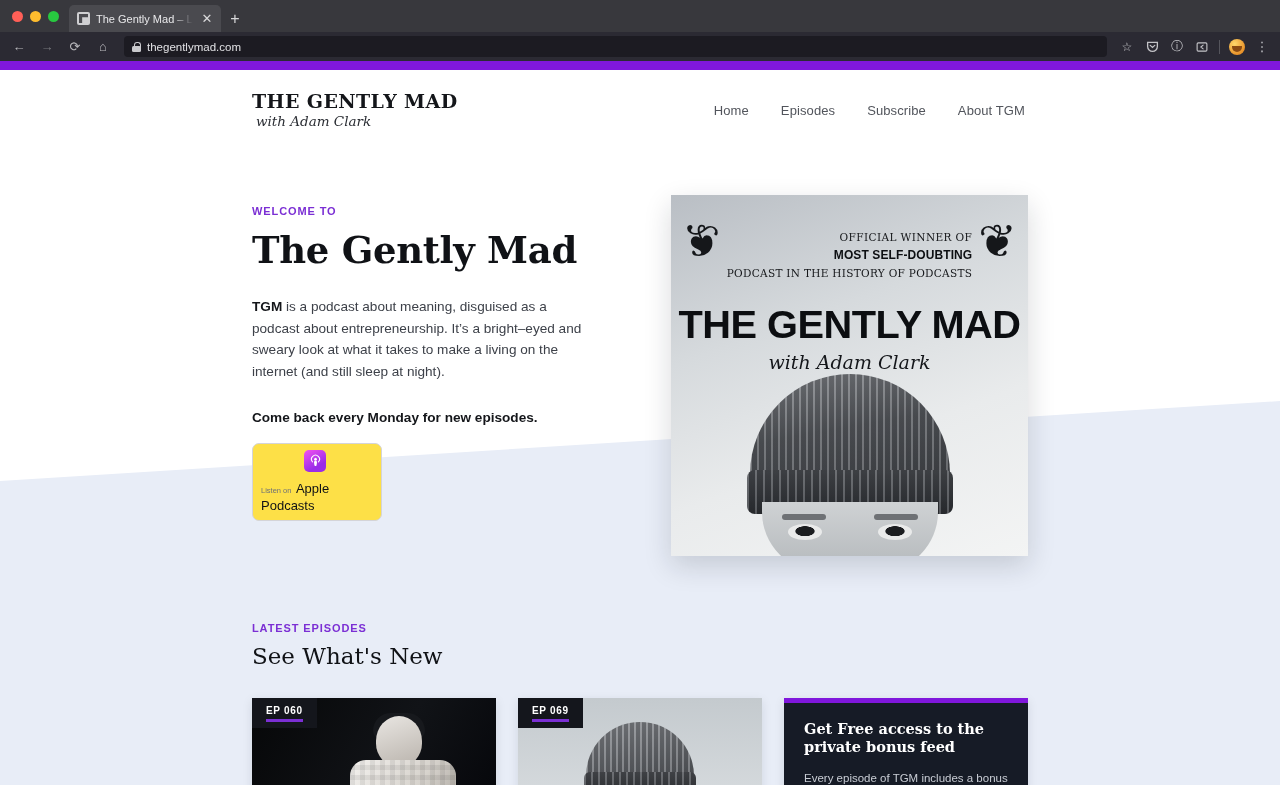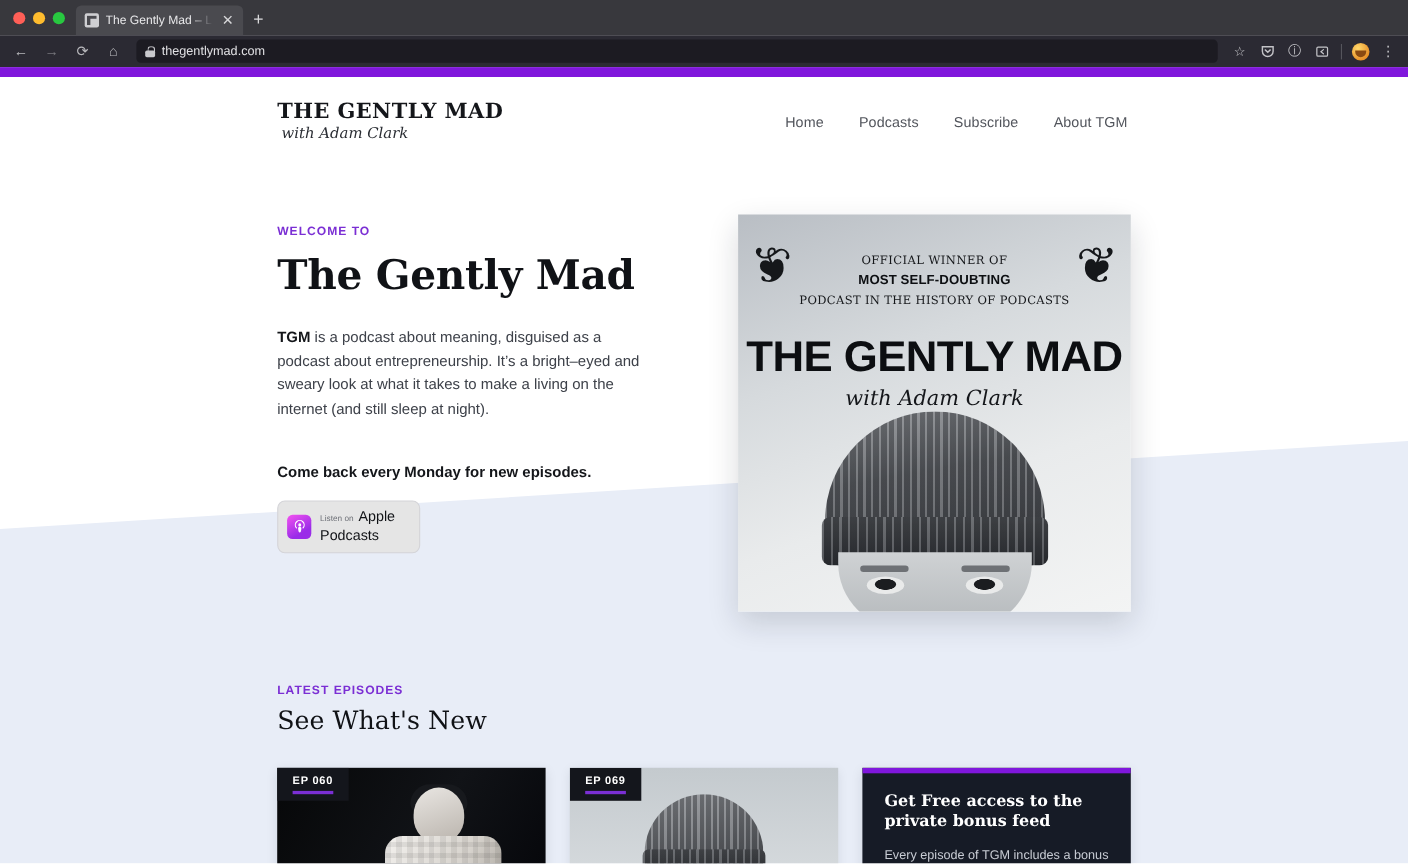--- a/index.html
+++ b/index.html
@@ -166,28 +166,29 @@
     font-weight: bold; font-size: 37px;
     color: #101216; margin-top: 11px; letter-spacing: -0.3px;
   }
   .hero-body {
     font-size: 13.6px; line-height: 1.58;
     color: #3d4149; margin-top: 24px;
   }
   .hero-body b { color: #14161a; font-weight: bold; }
   .hero-cta-line {
     font-size: 13.6px; font-weight: bold;
-    color: #14161a; margin-top: 40px;
+    color: #14161a; margin-top: 28px;
   }
   .apple-badge {
     margin-top: 18px;
     display: inline-flex; align-items: center; gap: 8px;
-    background: #e5e5e5; border: 1px solid #d4d4d8;
+    background: #fde047; border: 1px solid #d4d4d8;
     border-radius: 7px; padding: 6px 12px 6px 8px;
     width: 130px;
+    flex-direction: column;
   }
   .apple-icon {
     width: 22px; height: 22px; border-radius: 5px;
     background: linear-gradient(150deg, #f452f0, #9a2ce8 70%);
     display: flex; align-items: center; justify-content: center;
     flex: 0 0 22px;
   }
   .apple-icon svg { display: block; }
   .apple-text { line-height: 1.05; }
   .apple-top { font-size: 7.5px; color: #6d7077; }
@@ -201,21 +202,21 @@
     box-shadow: 0 10px 26px rgba(20,25,40,0.16);
     position: relative; overflow: hidden;
   }
   .cover-award {
     position: relative; padding-top: 26px;
     display: flex; align-items: flex-start; justify-content: center;
     gap: 6px;
   }
   .laurel { font-size: 46px; line-height: 0.9; color: #15171a; }
   .laurel.left { transform: scaleX(-1); }
-  .award-text { text-align: center; padding-top: 6px; }
+  .award-text { text-align: right; padding-top: 6px; }
   .award-1 {
     font-family: "DejaVu Serif", serif;
     font-size: 10.5px; color: #15171a; letter-spacing: 0.4px;
   }
   .award-2 {
     font-family: Liberation Sans, sans-serif;
     font-weight: bold; font-size: 12px; color: #0d0f12;
     letter-spacing: 0.1px; margin-top: 2px;
   }
   .award-3 {
@@ -413,21 +414,21 @@
 
     <div class="content">
 
       <div class="site-header">
         <div class="logo">
           <div class="logo-main">THE GENTLY MAD</div>
           <div class="logo-sub">with Adam Clark</div>
         </div>
         <div class="nav">
           <a class="nav-link">Home</a>
-          <a class="nav-link">Podcasts</a>
+          <a class="nav-link">Episodes</a>
           <a class="nav-link">Subscribe</a>
           <a class="nav-link">About TGM</a>
         </div>
       </div>
 
       <div class="hero">
         <div class="hero-left">
           <div class="eyebrow">WELCOME TO</div>
           <h1 class="hero-title">The Gently Mad</h1>
           <p class="hero-body"><b>TGM</b><span> is a podcast about meaning, disguised as a podcast about entrepreneurship. It’s a bright–eyed and sweary look at what it takes to make a living on the internet (and still sleep at night).</span></p>

